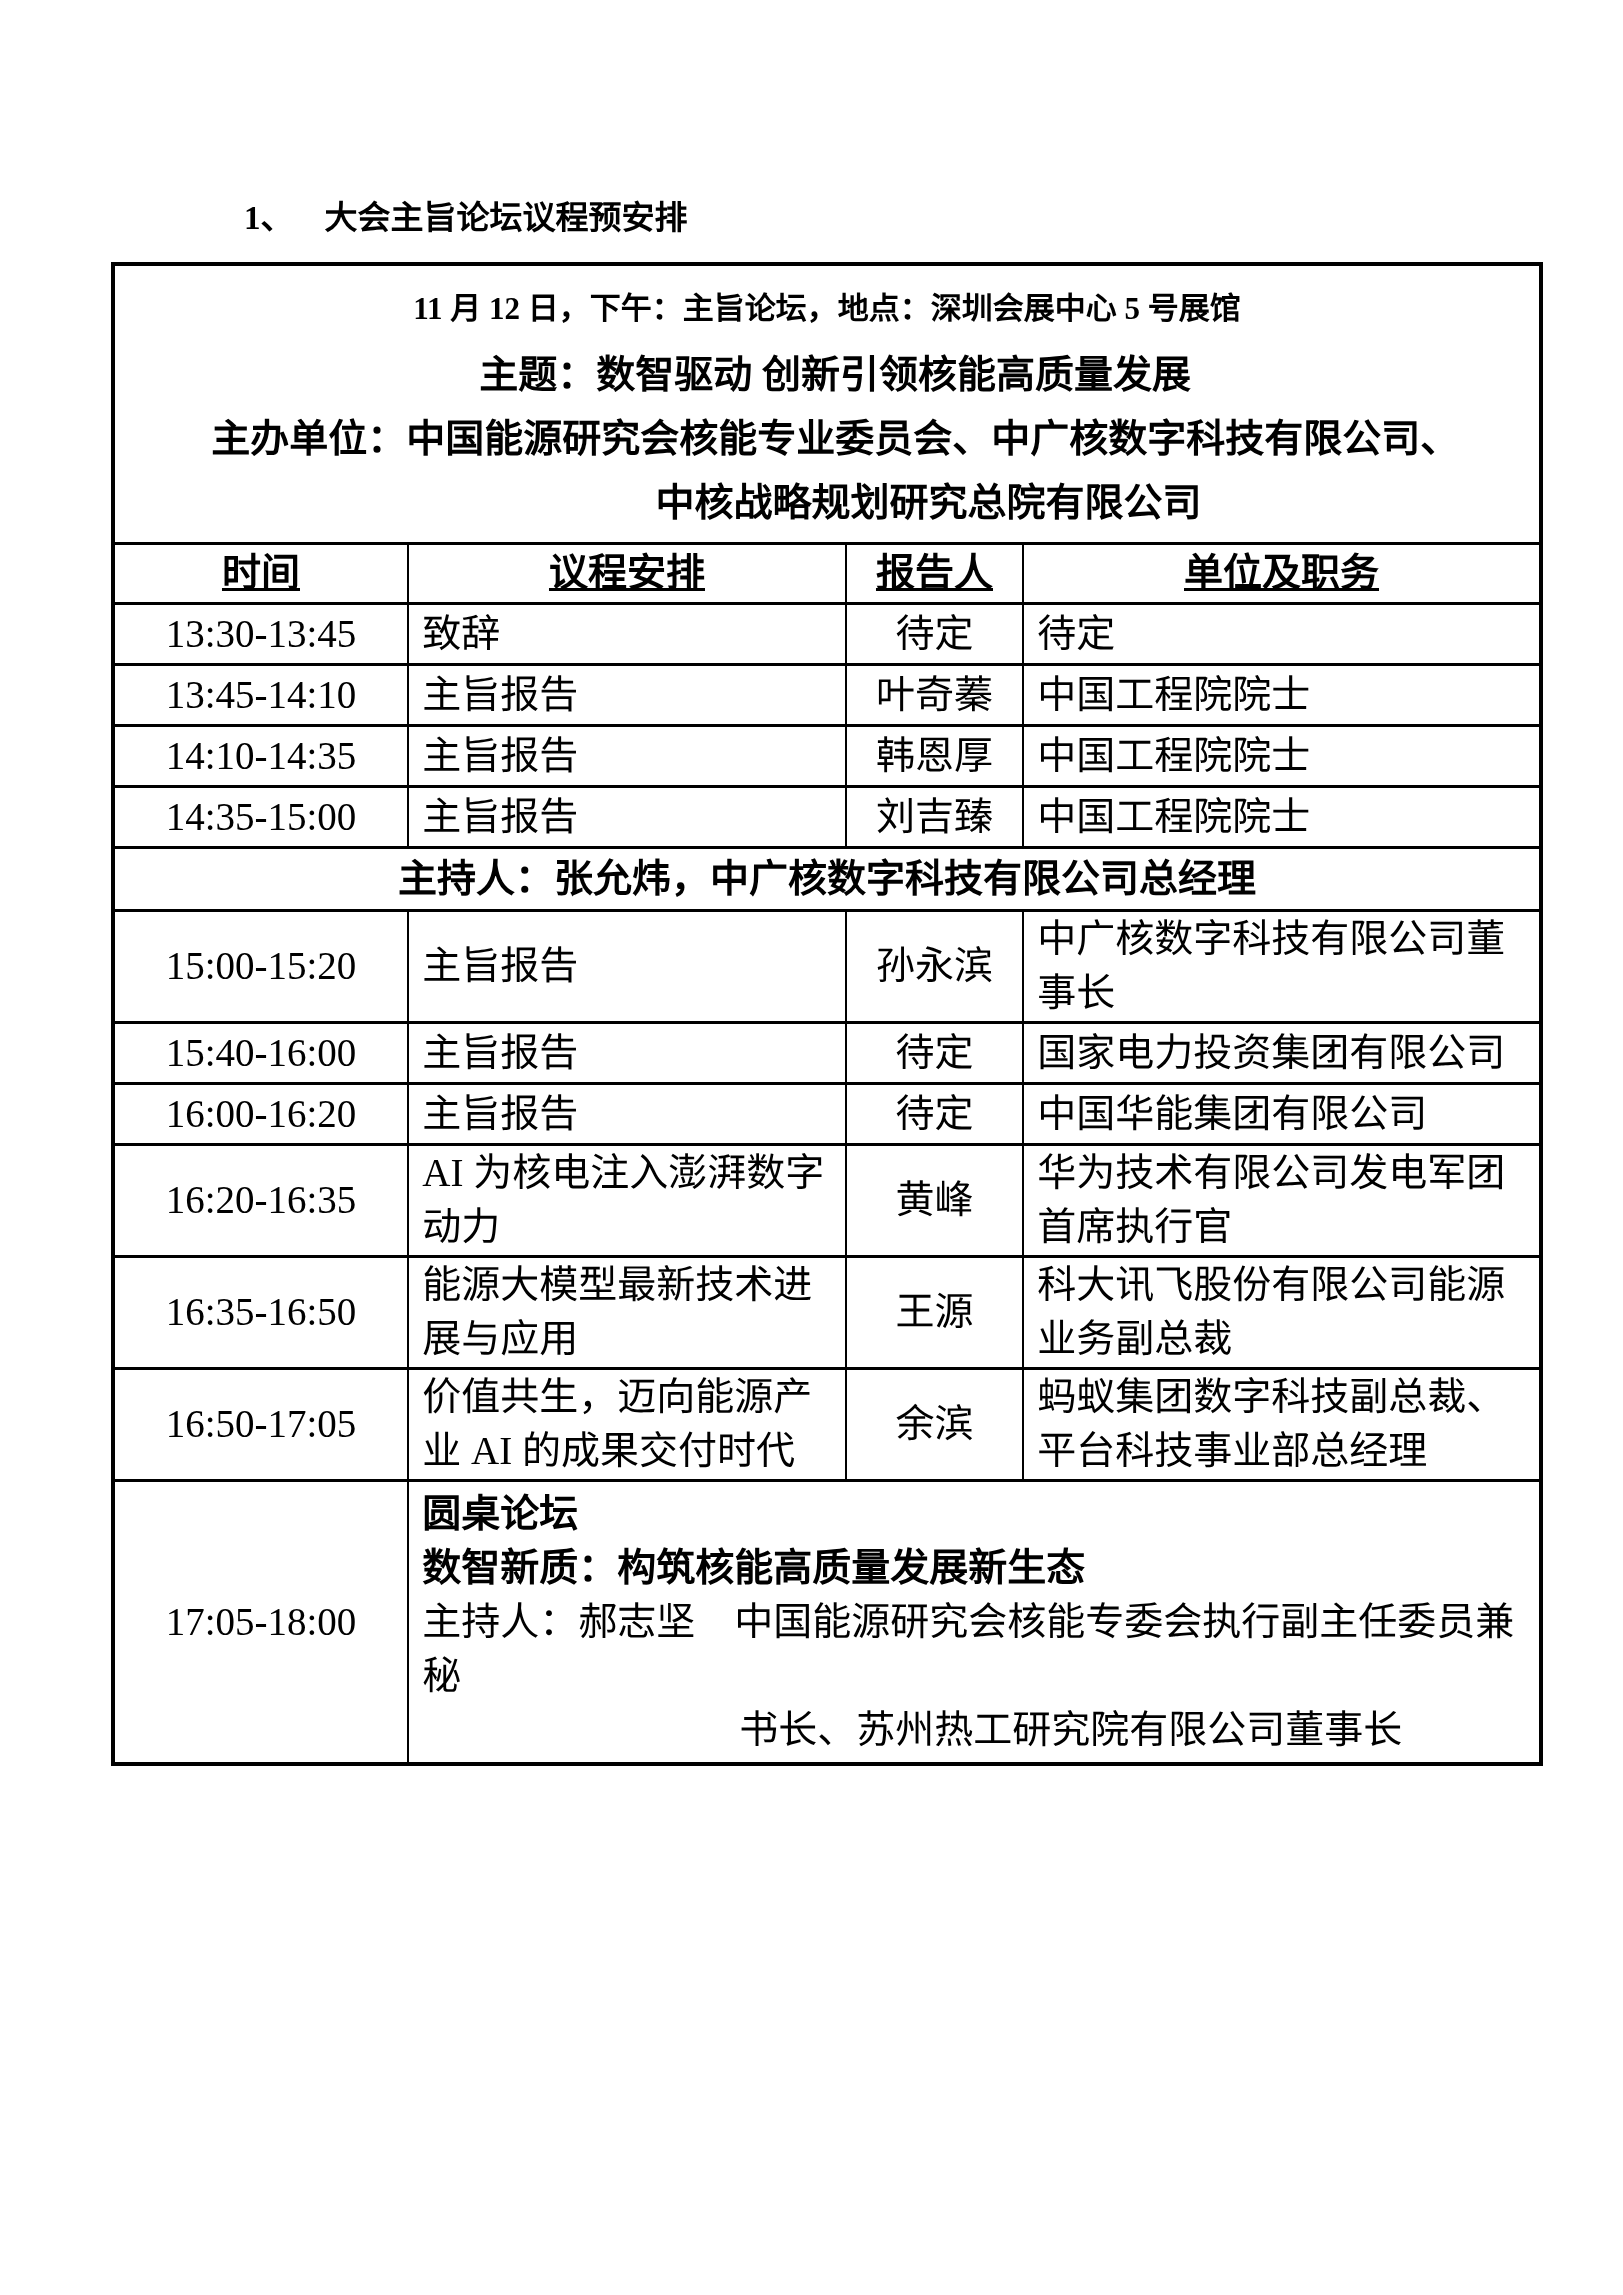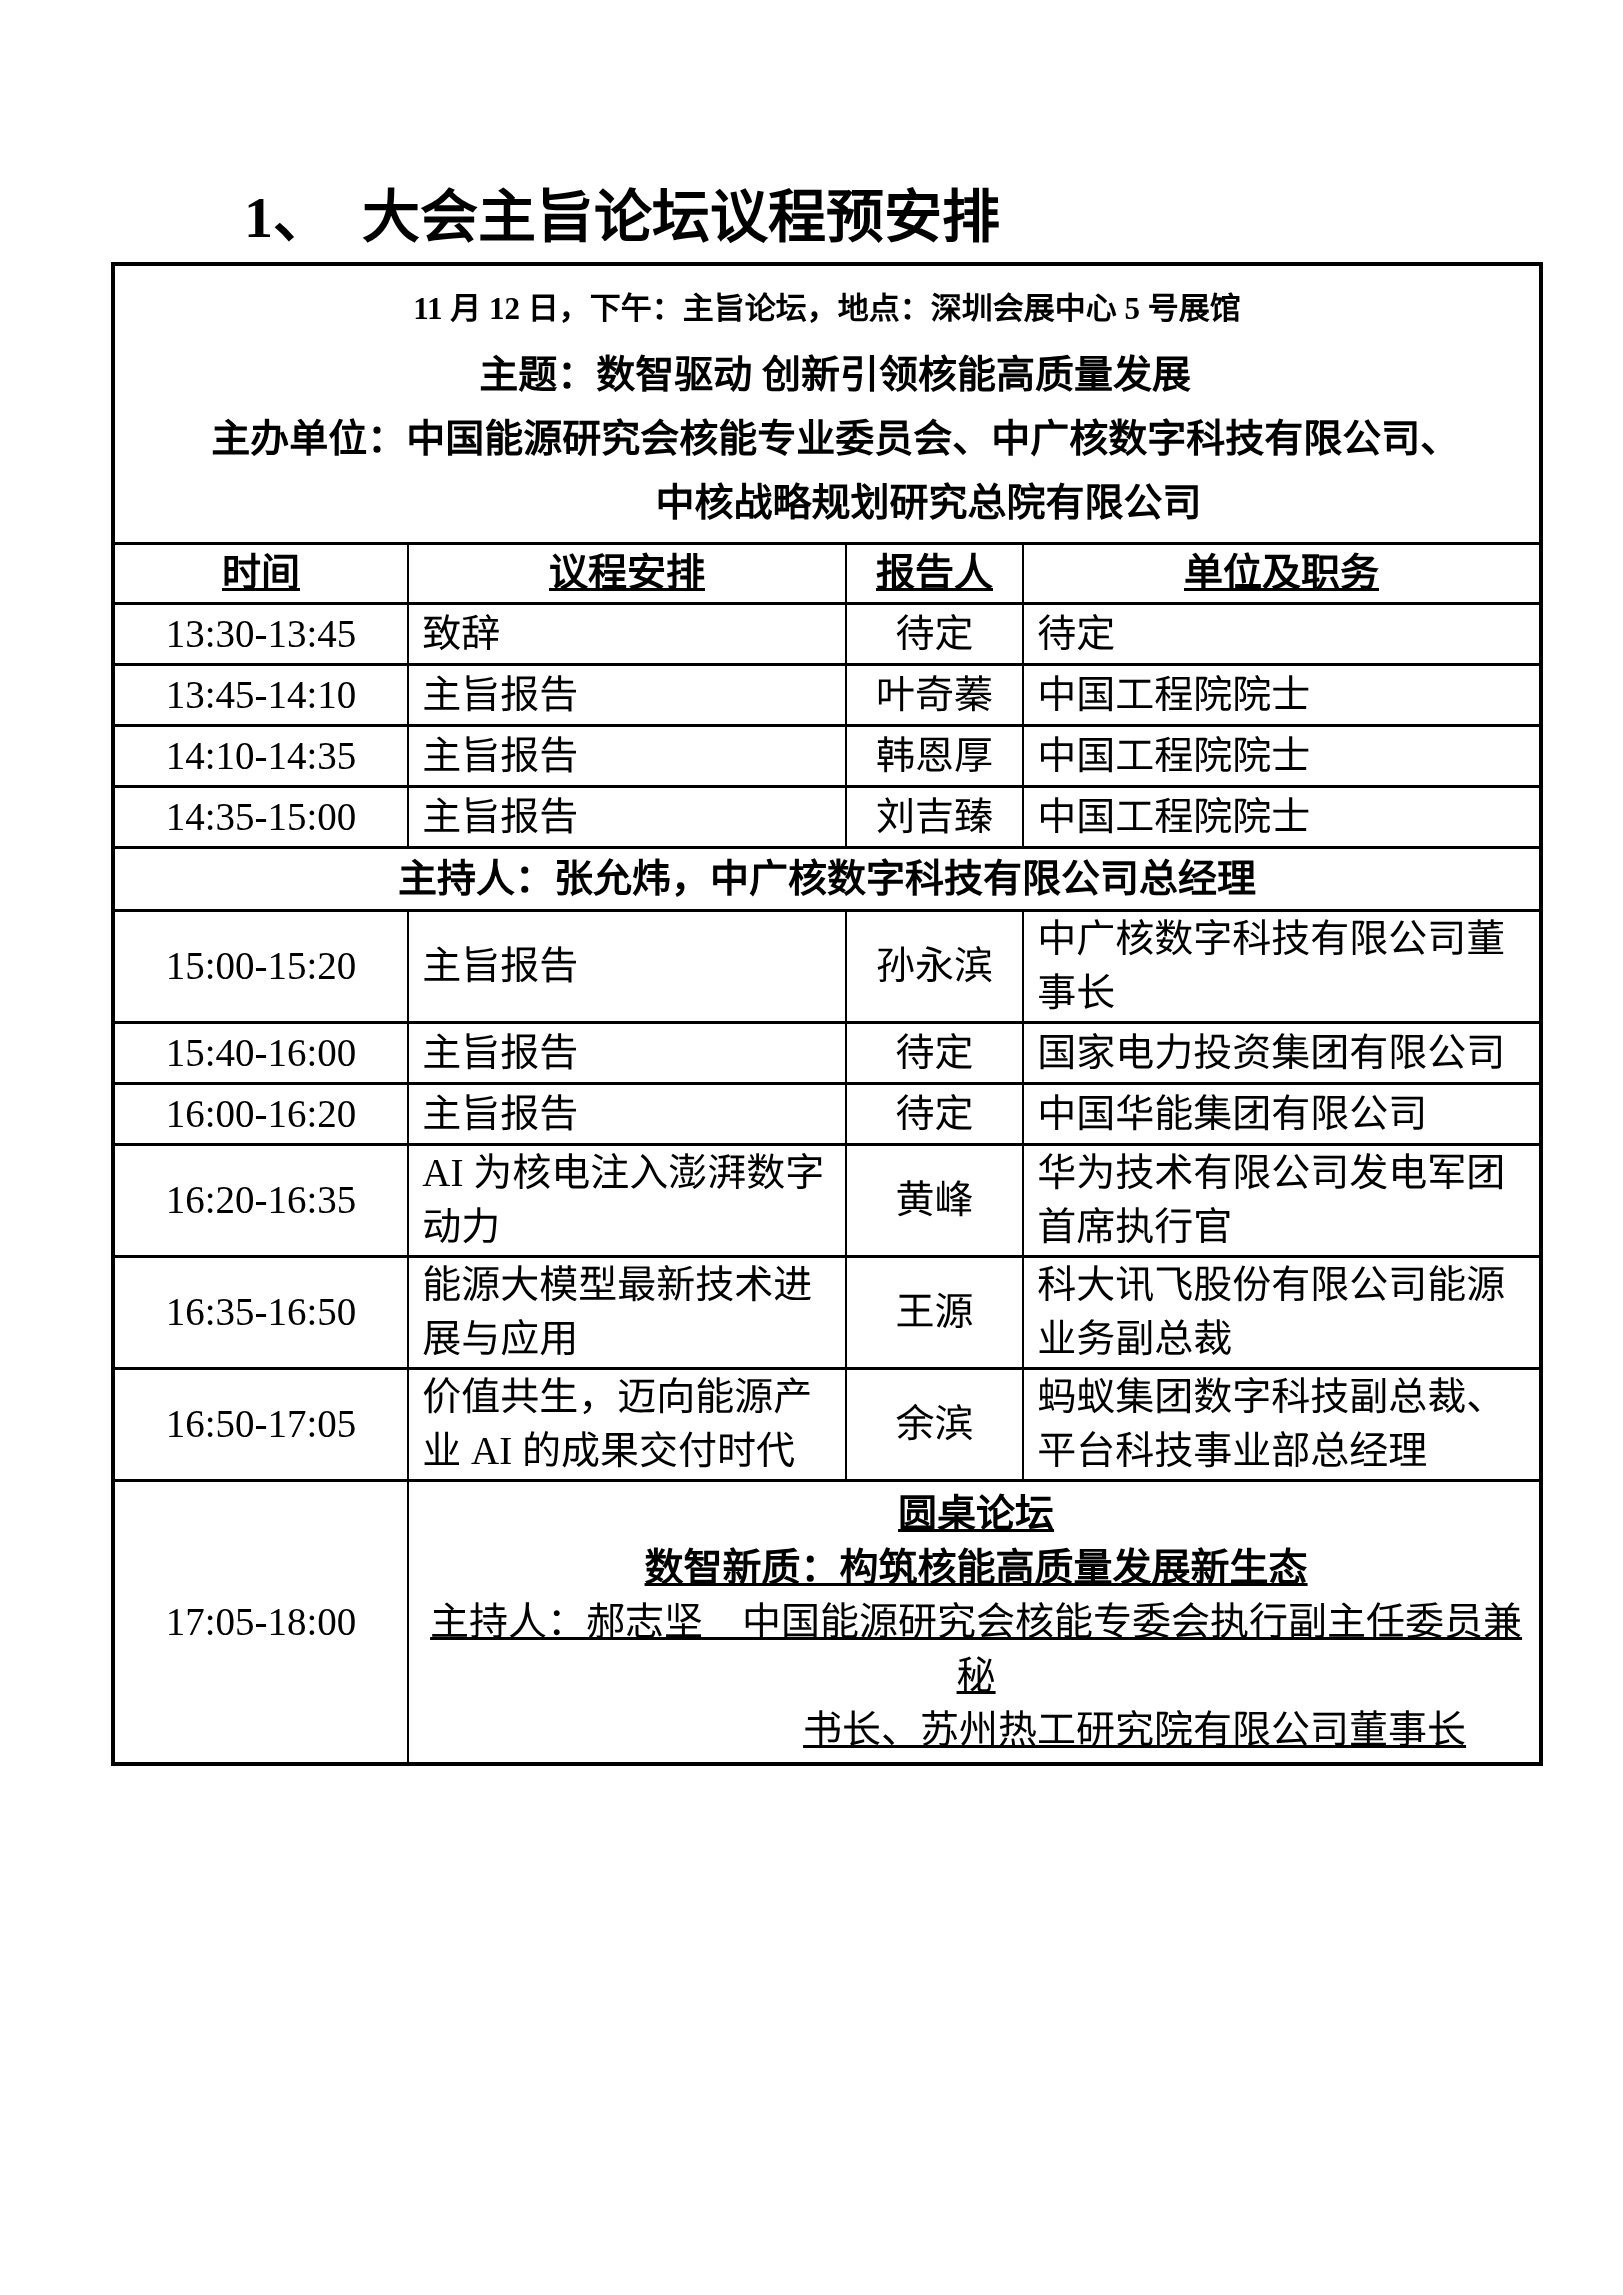--- a/index.html
+++ b/index.html
@@ -13,21 +13,21 @@
     position: relative;
     width: 1623px;
     height: 2295px;
     background: #ffffff;
     overflow: hidden;
   }
   .doc-title {
     margin: 0;
     padding-top: 189px;
     padding-left: 244px;
-    font-size: 58px;
+    font-size: 33px;
     font-weight: 700;
     line-height: 58px;
     white-space: nowrap;
   }
   .doc-title .num { display: inline-block; margin-right: 31px; }
 
   table.agenda {
     border-collapse: collapse;
     table-layout: fixed;
     margin-left: 111px;
@@ -83,25 +83,24 @@
   .row-mod td {
     text-align: center;
     font-weight: 700;
     height: 60px;
     white-space: nowrap;
   }
   .row-mod.first td { height: 64px; }
 
   .rt-row { height: 229px; }
   .rt-cell {
-    text-align: center;
+    text-align: left;
     padding: 5.1px 9.2px 5.1px 13.3px;
     line-height: 54px;
     vertical-align: middle;
-    text-decoration: underline;
   }
   .rt-bold { font-weight: 700; }
   .rt-mod2 { padding-left: 317px; }
 </style>
 </head>
 <body>
 
 <div class="page">
 
   <h1 class="doc-title"><span class="num">1、</span><span>大会主旨论坛议程预安排</span></h1>

